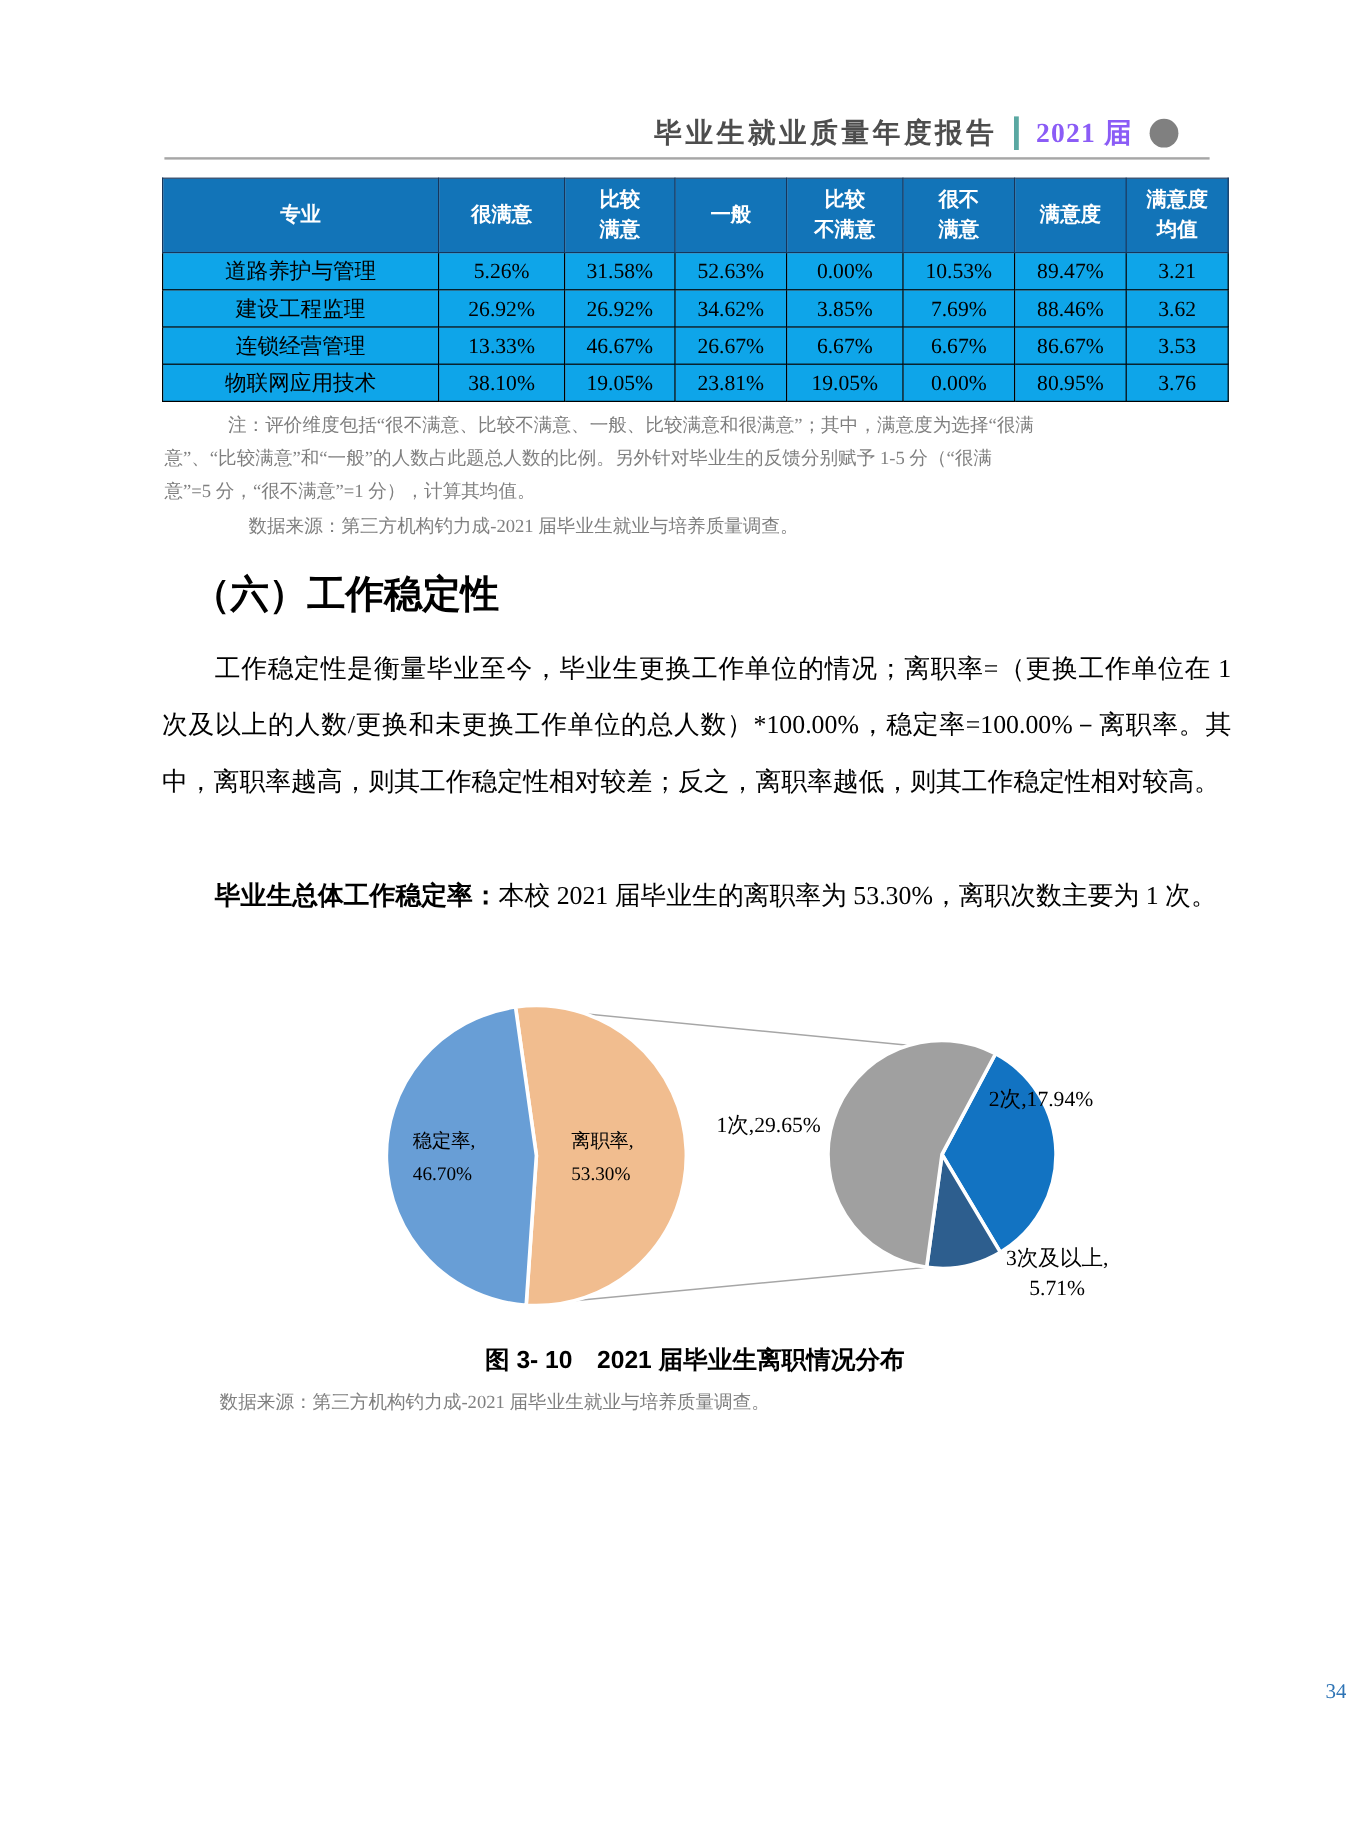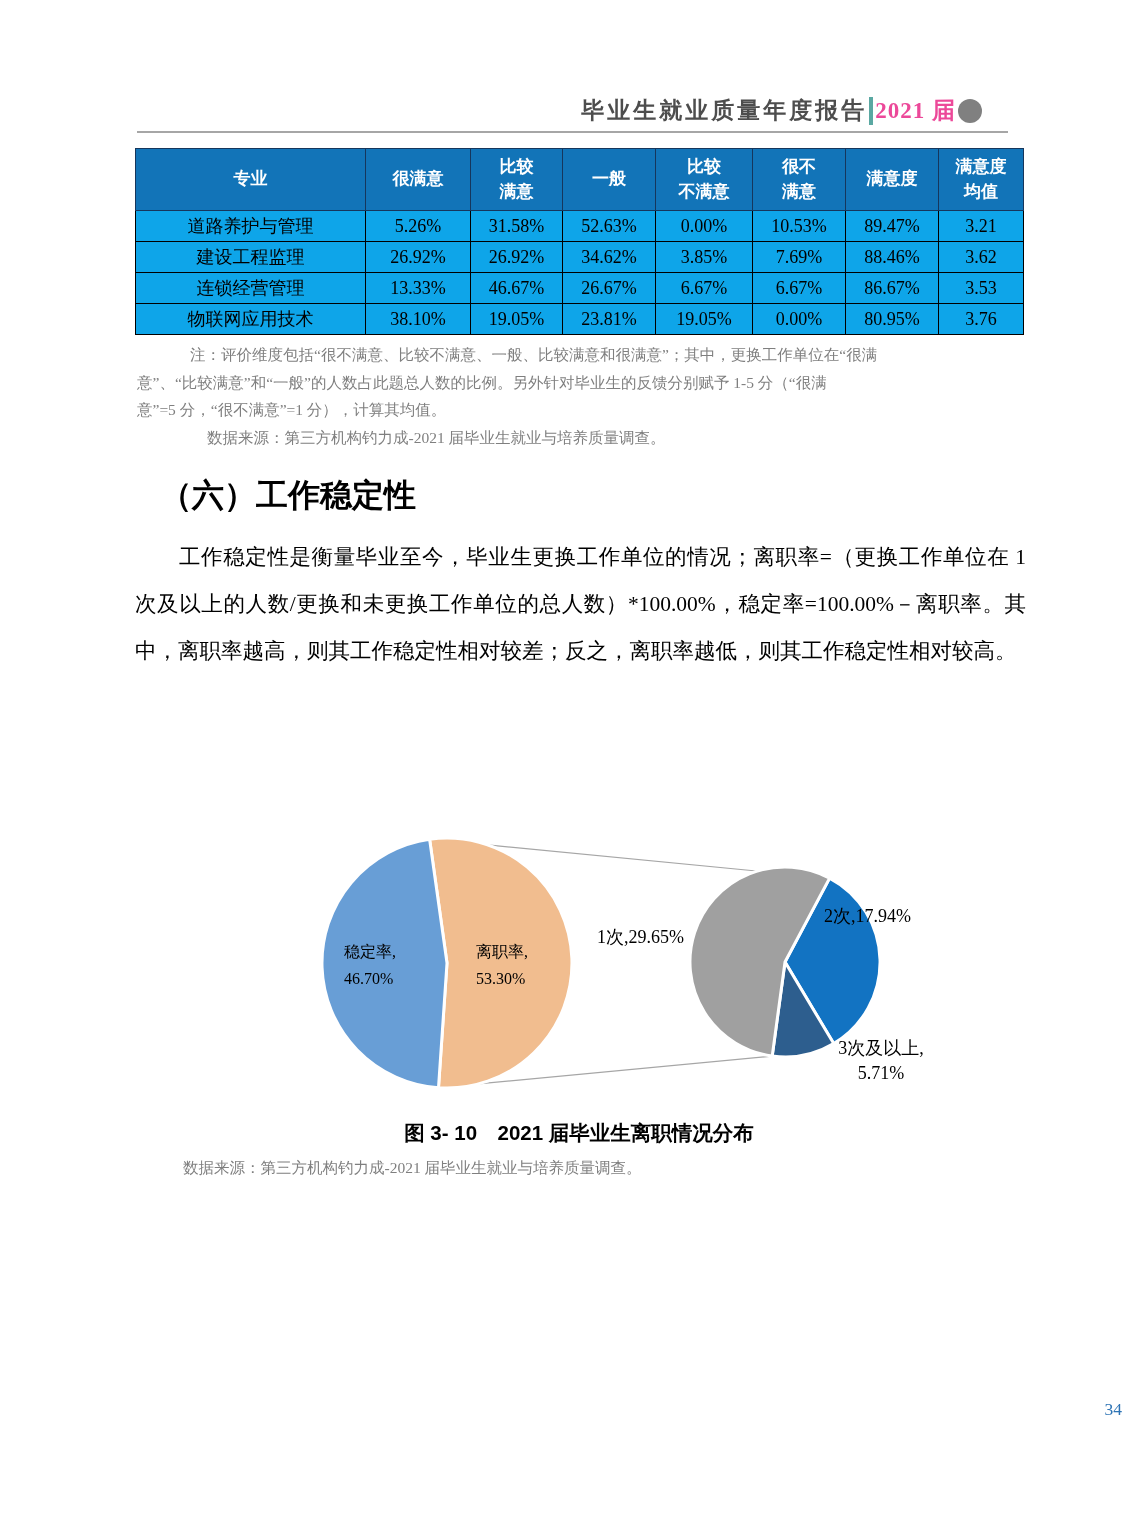--- a/index.html
+++ b/index.html
@@ -2,24 +2,24 @@
 <html><head>
 <meta charset="utf-8">
 <style>
   * { margin:0; padding:0; box-sizing:border-box; }
   html,body { background:#ffffff; }
   .page { position:relative; width:1122px; height:1523px; background:#fff;
           font-family:"Liberation Serif", serif; color:#000; overflow:hidden; }
 
   
   .doc-header { position:absolute; top:95px; left:0; right:140px;
-                display:flex; justify-content:flex-end; align-items:center; gap:2px; }
+                display:flex; justify-content:flex-end; align-items:center; gap:14px; }
   .doc-title { font-size:23px; font-weight:bold; color:#4d4d4d; letter-spacing:3px; }
   .divider-bar { width:4px; height:28px; background:#5aa8a2; }
-  .doc-year { font-size:23px; font-weight:bold; color:#ec4899; letter-spacing:1px; }
+  .doc-year { font-size:23px; font-weight:bold; color:#8b5cf6; letter-spacing:1px; }
   .doc-circle { width:24px; height:24px; border-radius:50%; background:#808080; }
   .header-rule { position:absolute; top:131px; left:137px; width:871px; height:2px; background:#a6a6a6; }
 
   
   .data-table { position:absolute; top:148px; left:135px; width:888px;
                 border-collapse:collapse; table-layout:fixed; text-align:center; }
   .data-table th { background:#1274b8; color:#fff; font-family:"Liberation Sans", sans-serif;
                    font-weight:bold; font-size:17px; border:1px solid #16365c; height:62px;
                    white-space:pre-line; line-height:1.45; }
   .data-table td { border:1px solid #000; height:31px; font-size:18px; background:#0ea5e9; }
@@ -134,30 +134,31 @@
         <td>23.81%</td>
         <td>19.05%</td>
         <td>0.00%</td>
         <td>80.95%</td>
         <td>3.76</td>
       </tr>
     </tbody>
   </table>
 
   <div class="table-note">
-    <div class="ln1">注：评价维度包括“很不满意、比较不满意、一般、比较满意和很满意”；其中，更换工作单位在“很满</div>
+    <div class="ln1">注：评价维度包括“很不满意、比较不满意、一般、比较满意和很满意”；其中，满意度为选择“很满</div>
     <div>意”、“比较满意”和“一般”的人数占此题总人数的比例。另外针对毕业生的反馈分别赋予 1-5 分（“很满</div>
     <div>意”=5 分，“很不满意”=1 分），计算其均值。</div>
   </div>
   <div class="note-source">数据来源：第三方机构钓力成-2021 届毕业生就业与培养质量调查。</div>
 
   <div class="section-heading">（六）工作稳定性</div>
 
   <div class="para para1">工作稳定性是衡量毕业至今，毕业生更换工作单位的情况；离职率=（更换工作单位在 1 次及以上的人数/更换和未更换工作单位的总人数）*100.00%，稳定率=100.00%－离职率。其中，离职率越高，则其工作稳定性相对较差；反之，离职率越低，则其工作稳定性相对较高。</div>
 
+  <div class="para para2"><b>毕业生总体工作稳定率：</b><span>本校 2021 届毕业生的离职率为 53.30%，离职次数主要为 1 次。</span></div>
 
   <div class="chart">
     <svg id="pie-svg" width="730" height="280" viewBox="0 0 730 280">
         <line x1="129.60336237999184" y1="9.216491407303707" x2="529.5997984646597" y2="48.119978678401935" stroke="#a6a6a6" stroke-width="1.2"></line>
         <line x1="138.54162137282876" y1="257.71349498349974" x2="472.2099681199668" y2="226.13508954958152" stroke="#a6a6a6" stroke-width="1.2"></line>
         <path d="M147,133 L129.6,9.2 A125,125 0 1 1 138.5,257.7 Z" fill="#f1bd8f" stroke="#ffffff" stroke-width="3" stroke-linejoin="round"></path>
         <path d="M147,133 L138.5,257.7 A125,125 0 0 1 129.6,9.2 Z" fill="#689ed6" stroke="#ffffff" stroke-width="3" stroke-linejoin="round"></path>
         <path d="M485,132 L529.6,48.1 A95,95 0 0 1 533.7,213.6 Z" fill="#1273c2" stroke="#ffffff" stroke-width="3" stroke-linejoin="round"></path>
         <path d="M485,132 L533.7,213.6 A95,95 0 0 1 472.2,226.1 Z" fill="#2d5e8e" stroke="#ffffff" stroke-width="3" stroke-linejoin="round"></path>
         <path d="M485,132 L472.2,226.1 A95,95 0 1 1 529.6,48.1 Z" fill="#a0a0a0" stroke="#ffffff" stroke-width="3" stroke-linejoin="round"></path>

